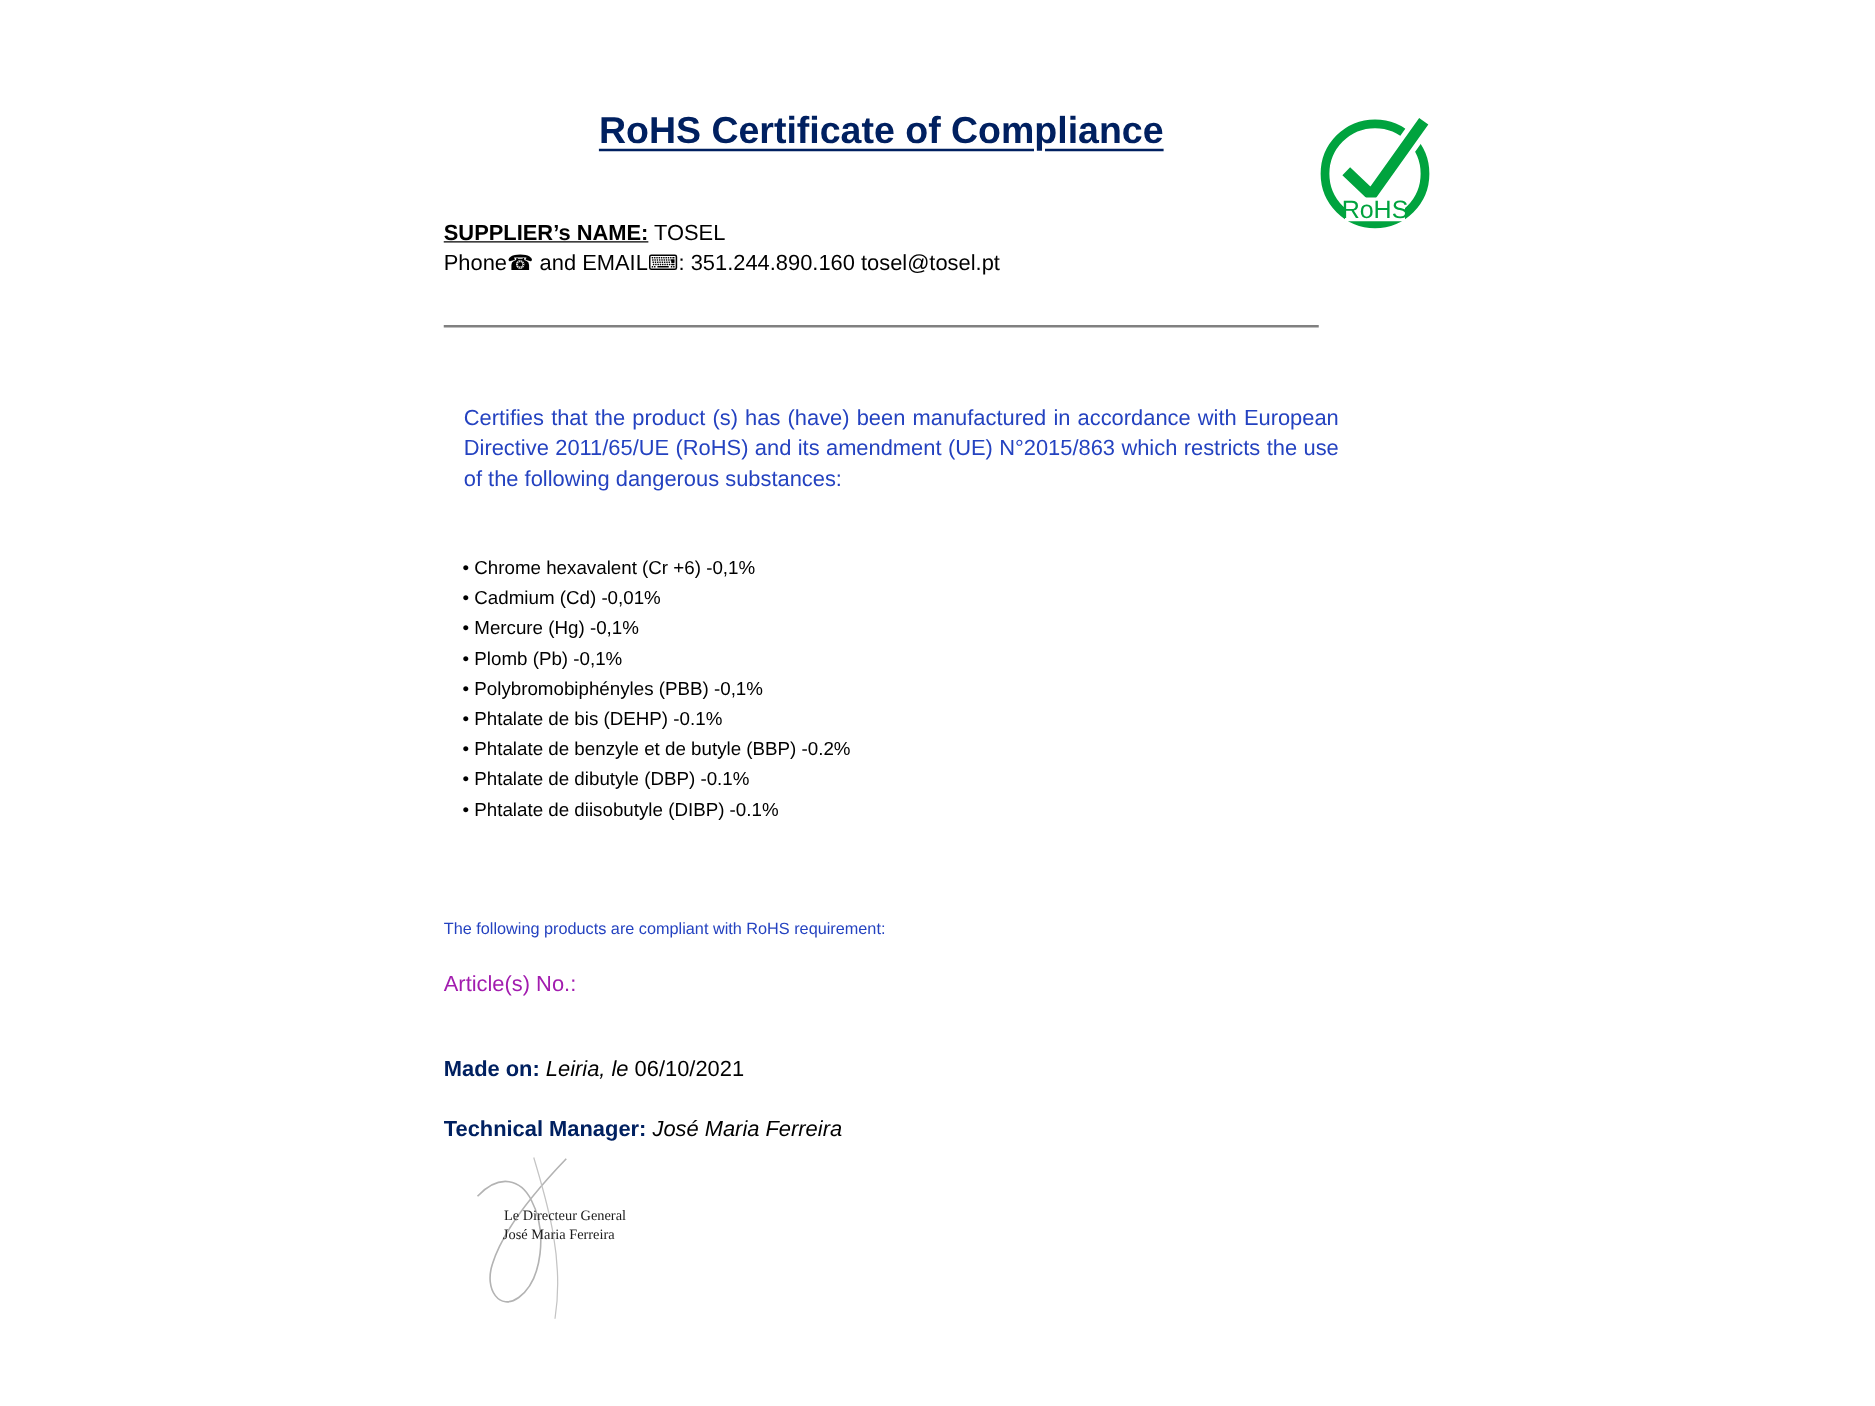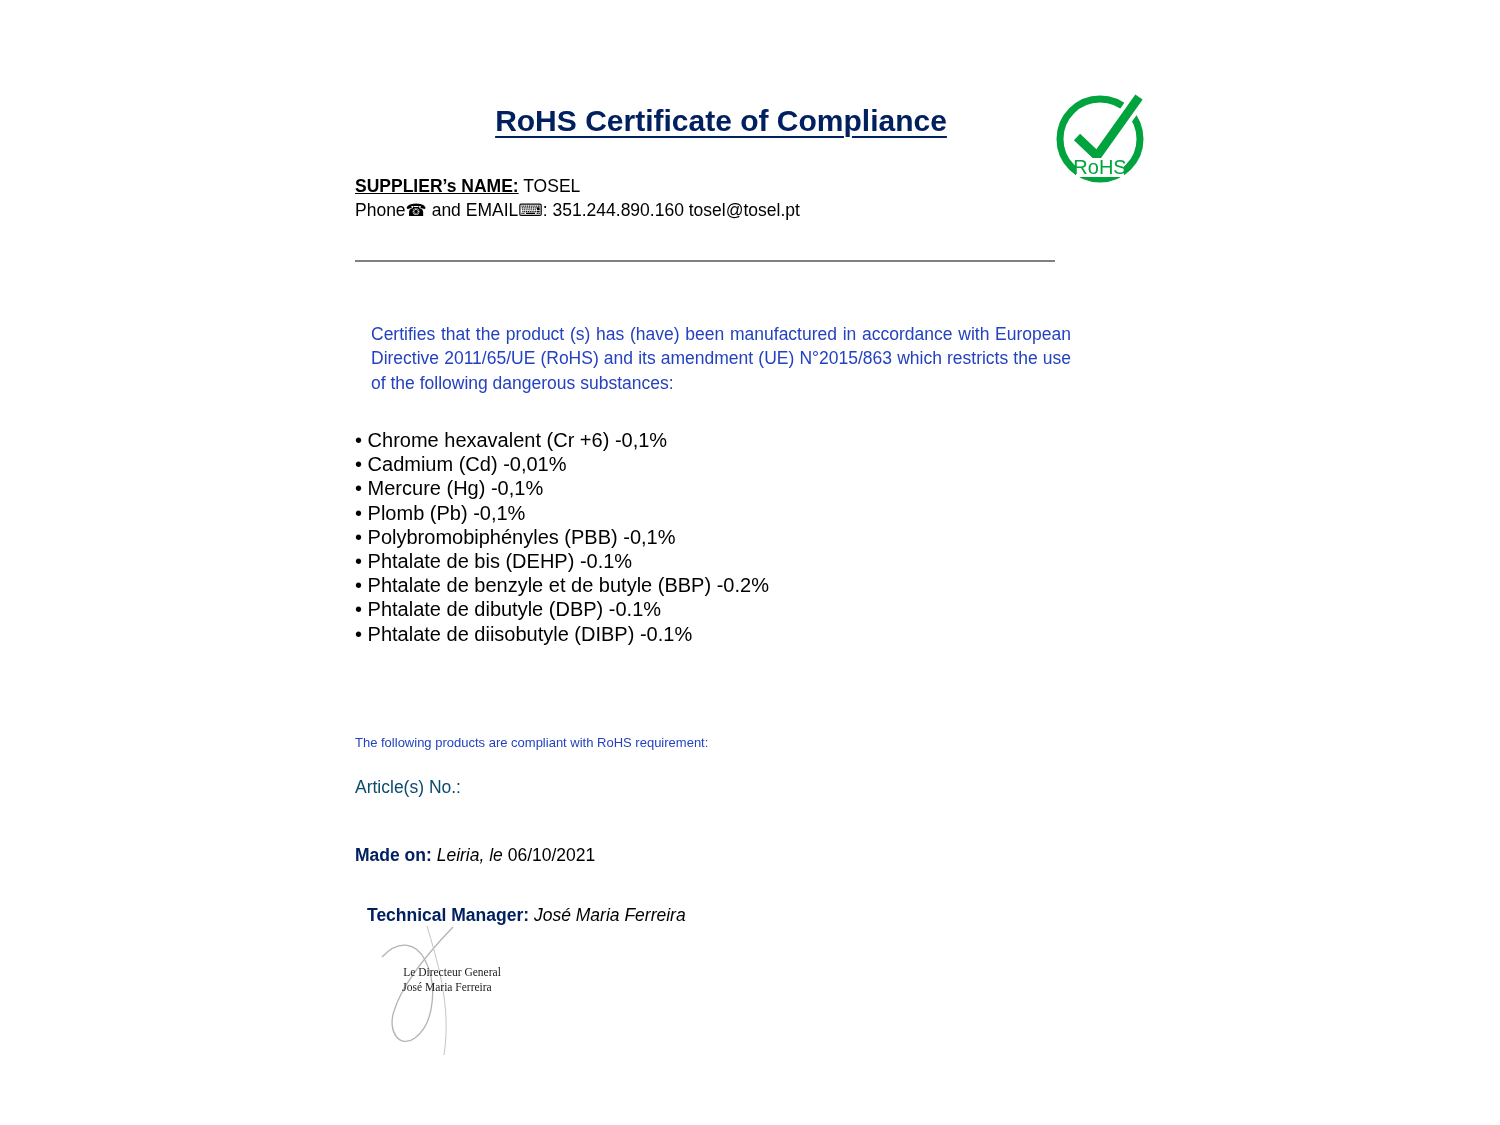--- a/index.html
+++ b/index.html
@@ -10,50 +10,50 @@
   }
   *{box-sizing:border-box;}
   html,body{margin:0;padding:0;}
   body{
     width:1500px;height:1125px;background:#ffffff;
     font-family:"Liberation Sans", sans-serif;color:#000;
   }
   .page{position:relative;width:1500px;height:1125px;background:#fff;overflow:hidden;}
 
   .title{
-    position:absolute;top:88px;left:355px;width:700px;margin:16px;
+    position:absolute;top:88px;left:355px;width:700px;margin:0;
     text-align:center;font-size:30px;font-weight:bold;color:var(--title);
     text-decoration:underline;text-underline-offset:5px;text-decoration-thickness:2px;
   }
 
   .logo{position:absolute;left:1050px;top:80px;width:100px;height:108px;}
 
   .supplier{position:absolute;left:355px;top:174px;width:700px;font-size:17.5px;line-height:24px;}
   .b{font-weight:bold}
   .u{text-decoration:underline}
   .glyph{font-size:17px;}
 
   .rule{position:absolute;left:355px;top:260px;width:700px;height:0;border-top:2px solid var(--rule-gray);}
 
   .statement{
     position:absolute;left:355px;top:306px;width:700px;margin:16px;
     font-size:17.5px;line-height:24.3px;color:var(--blue);text-align:justify;
   }
 
   .substances{
-    position:absolute;left:355px;top:428px;width:700px;margin:0;padding:0;
-    list-style:none;font-size:20px;line-height:24.2px;
+    position:absolute;left:355px;top:428px;width:700px;margin:15px;padding:0;
+    list-style:none;font-size:15px;line-height:24.2px;
   }
   .substances li::before{content:"• ";}
 
   .compliance{position:absolute;left:355px;top:735px;margin:0;font-size:13px;color:var(--blue);}
-  .article{position:absolute;left:355px;top:777px;margin:0;font-size:17.5px;color:#0c4a6e;}
+  .article{position:absolute;left:355px;top:777px;margin:0;font-size:17.5px;color:#a21caf;}
 
   .madeon{position:absolute;left:355px;top:845px;margin:0;font-size:17.5px;}
-  .manager{position:absolute;left:355px;top:893px;margin:12px;font-size:17.5px;}
+  .manager{position:absolute;left:355px;top:893px;margin:0;font-size:17.5px;}
   .navy{color:var(--title);font-weight:bold;}
   .ital{font-style:italic;}
 
   .signature{position:absolute;left:356px;top:925px;width:190px;height:135px;}
   .sig-text{font-family:"Liberation Serif", serif;}
 </style>
 </head>
 <body>
 
 <div class="page">

